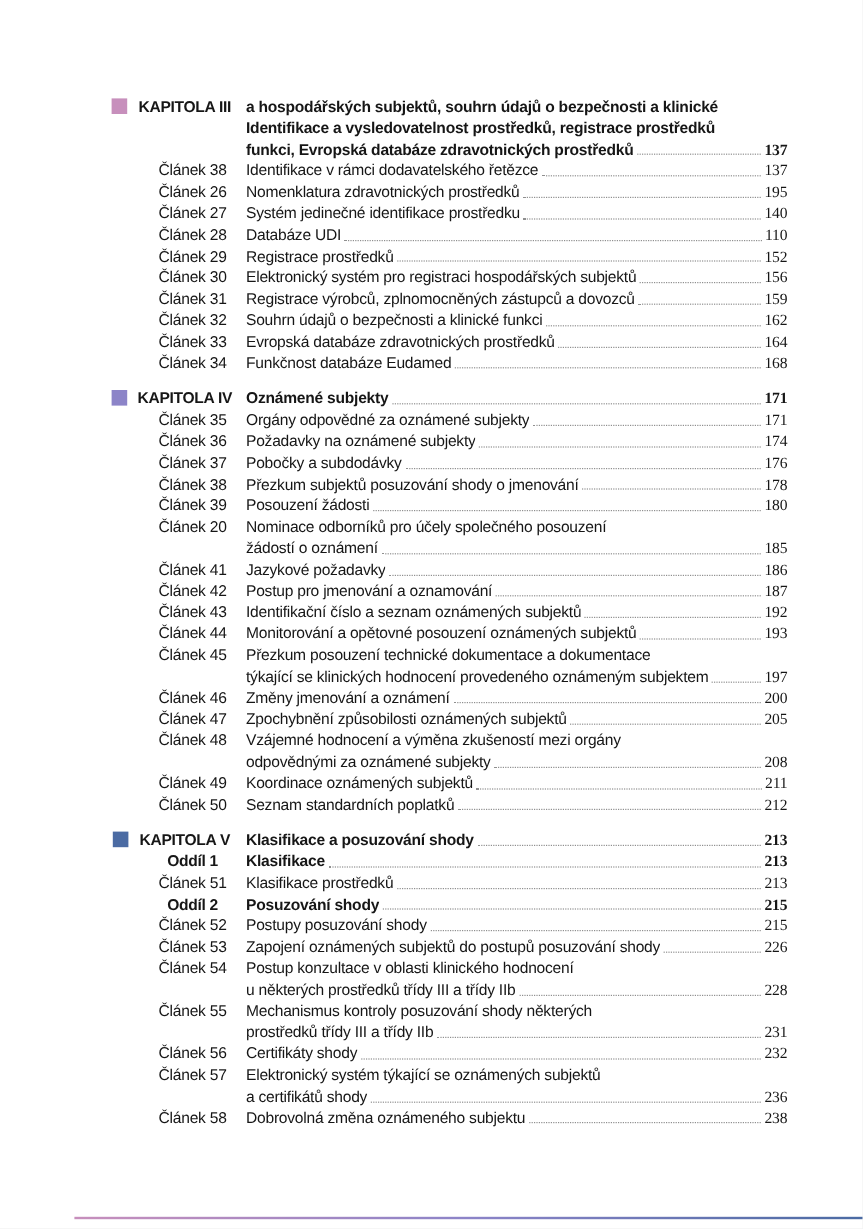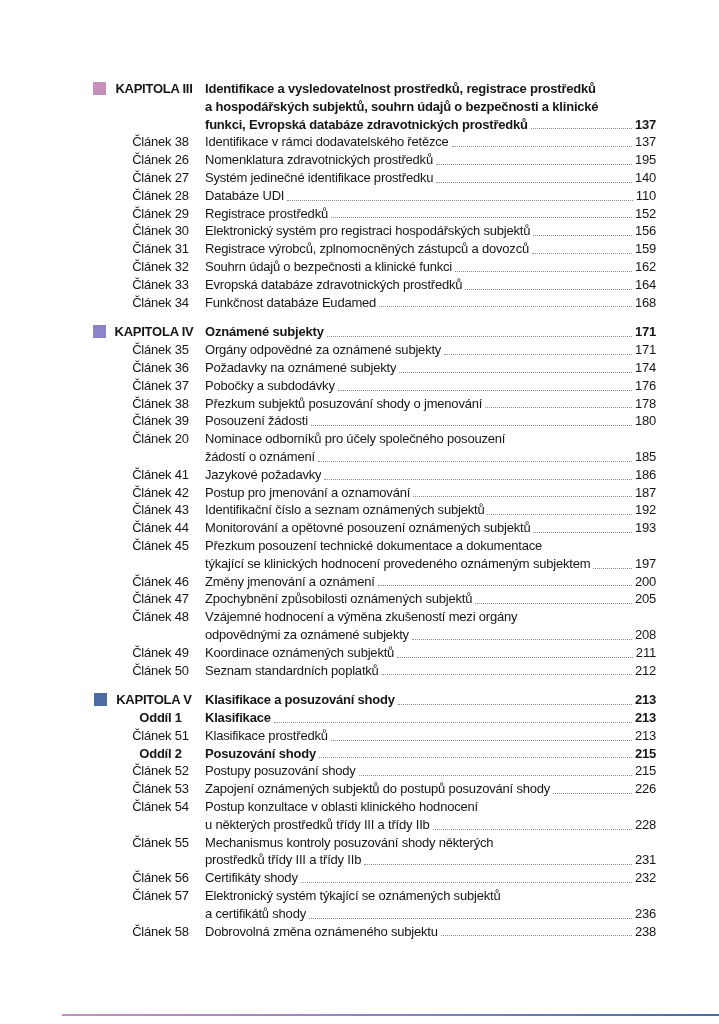--- a/index.html
+++ b/index.html
@@ -46,38 +46,38 @@
   .line { white-space: nowrap; letter-spacing: -0.2px; }
   .line.with-page { display: flex; }
   .line.with-page .t { flex: 0 1 auto; overflow: hidden; text-align: right; }
   .leader {
     flex: 1 1 auto;
     min-width: 8px;
     align-self: flex-end;
     border-bottom: 1px dotted #8f8f8f;
     margin: 0 3px 4px 3px;
   }
-  .page-num { flex: 0 0 auto; }
+  .page-num { flex: 0 0 auto; font-family: Liberation Serif, serif; }
   .footer-rule {
     position: absolute;
     left: 62px; right: 0; bottom: 8px;
     height: 2px;
   }
 </style>
 </head>
 <body>
 
 <div class="page">
   <main class="toc">
       <section class="toc-section">
         <div class="row bold">
           <div class="cell-label chapter-label"><span class="marker" style="background: rgb(199, 143, 188);"></span><span class="label-text">KAPITOLA III</span></div>
           <div class="cell-entry">
+            <div class="line"><span class="t">a hospodářských subjektů, souhrn údajů o bezpečnosti a klinické</span></div>
             <div class="line"><span class="t">Identifikace a vysledovatelnost prostředků, registrace prostředků</span></div>
-            <div class="line"><span class="t">a hospodářských subjektů, souhrn údajů o bezpečnosti a klinické</span></div>
             <div class="line with-page">
               <span class="t">funkci, Evropská databáze zdravotnických prostředků</span>
               <span class="leader"></span>
               <span class="page-num">137</span>
             </div>
           </div>
         </div>
         <div class="row">
           <div class="cell-label"><span class="label-text">Článek 38</span></div>
           <div class="cell-entry">

